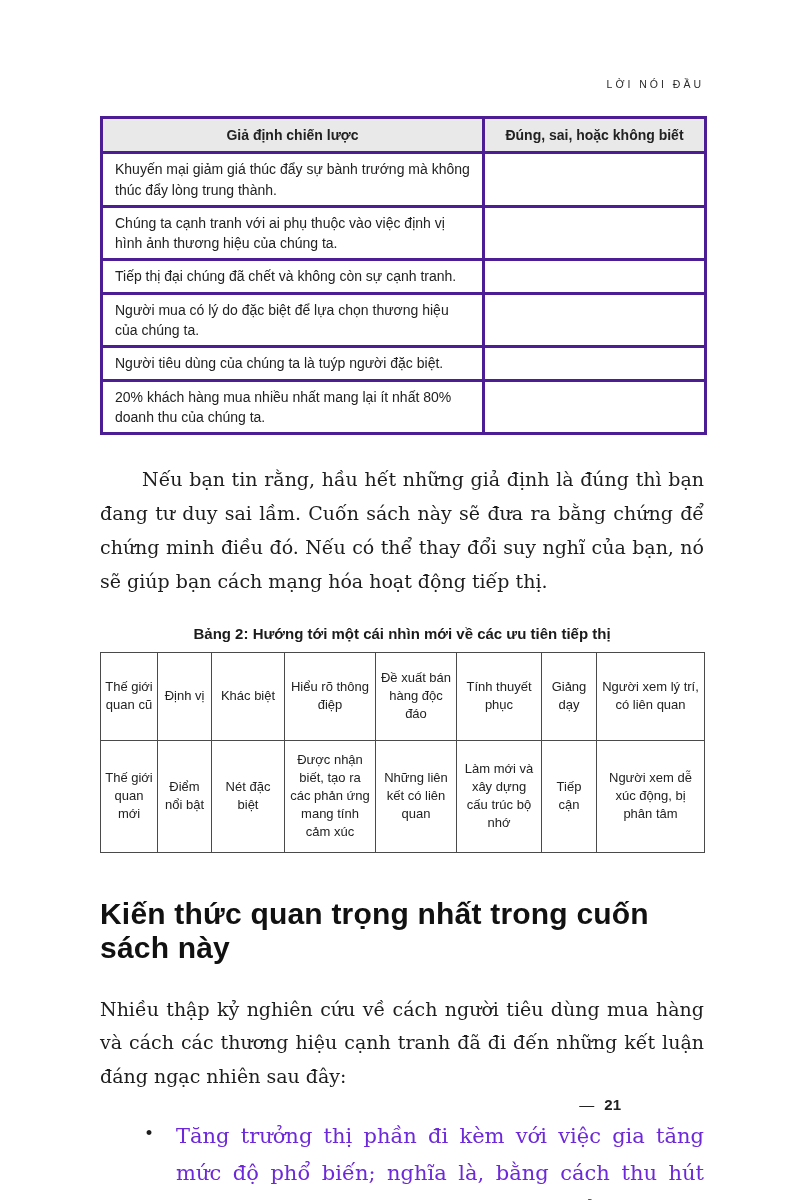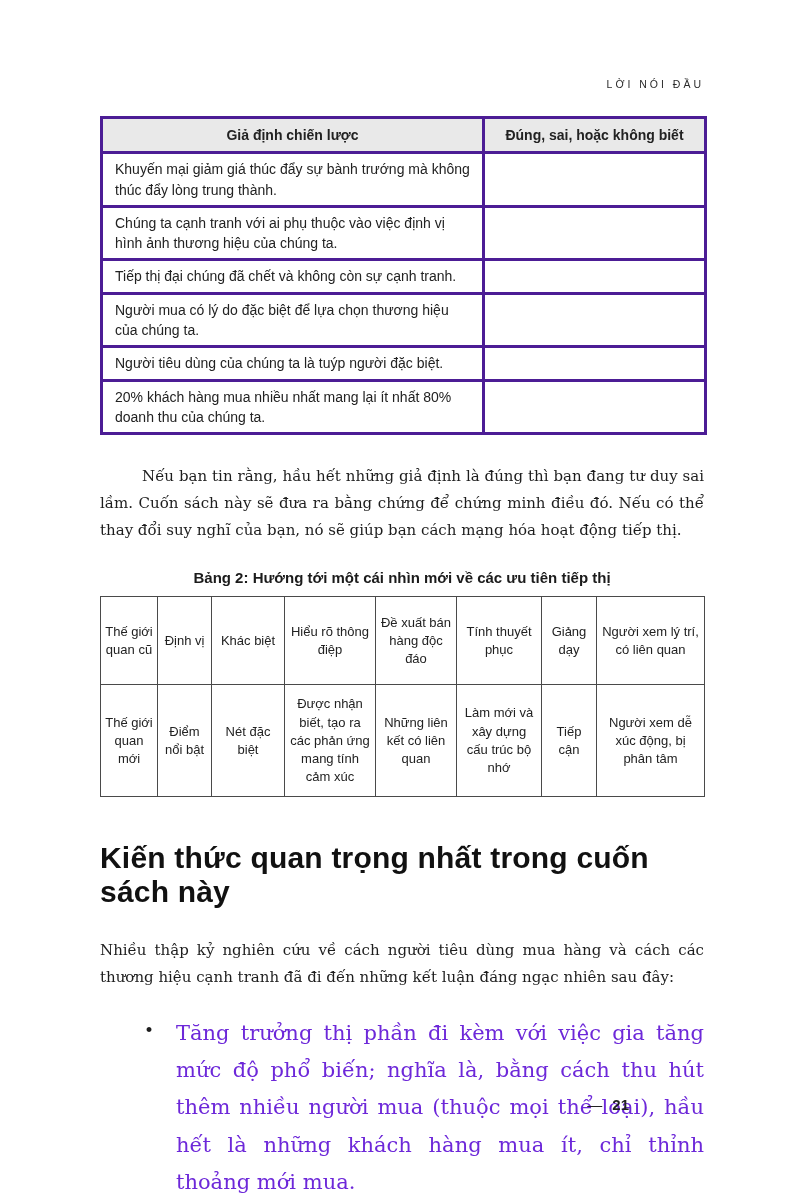--- a/index.html
+++ b/index.html
@@ -50,21 +50,21 @@
     text-align: center;
     padding: 6px 8px;
     font-size: 14px;
   }
   table.t1 col.c1 { width: 382px; }
   table.t1 col.c2 { width: 222px; }
   
   p.body {
     margin: 0;
     margin-top: 28px;
-    font-size: 15px;
+    font-size: 19px;
     line-height: 1.78;
     text-align: justify;
     color: #1d1d1d;
   }
   p.body.indent { text-indent: 42px; }
   
   .caption {
     margin-top: 26px;
     text-align: center;
     font-family: "Liberation Sans", sans-serif;
@@ -125,21 +125,21 @@
     margin: 0;
     flex: 1;
     font-size: 21px;
     line-height: 1.78;
     text-align: justify;
     color: #6d28d9;
   }
   
   .page-footer {
     position: absolute;
-    right: 92px;
+    right: 100px;
     top: 1096px;
     font-family: "Liberation Sans", sans-serif;
     font-size: 15px;
     color: #222;
   }
   .page-footer .dash { font-weight: 400; margin-right: 10px; }
   .page-footer .num { font-weight: 700; }
 </style>
 </head>
 <body>

